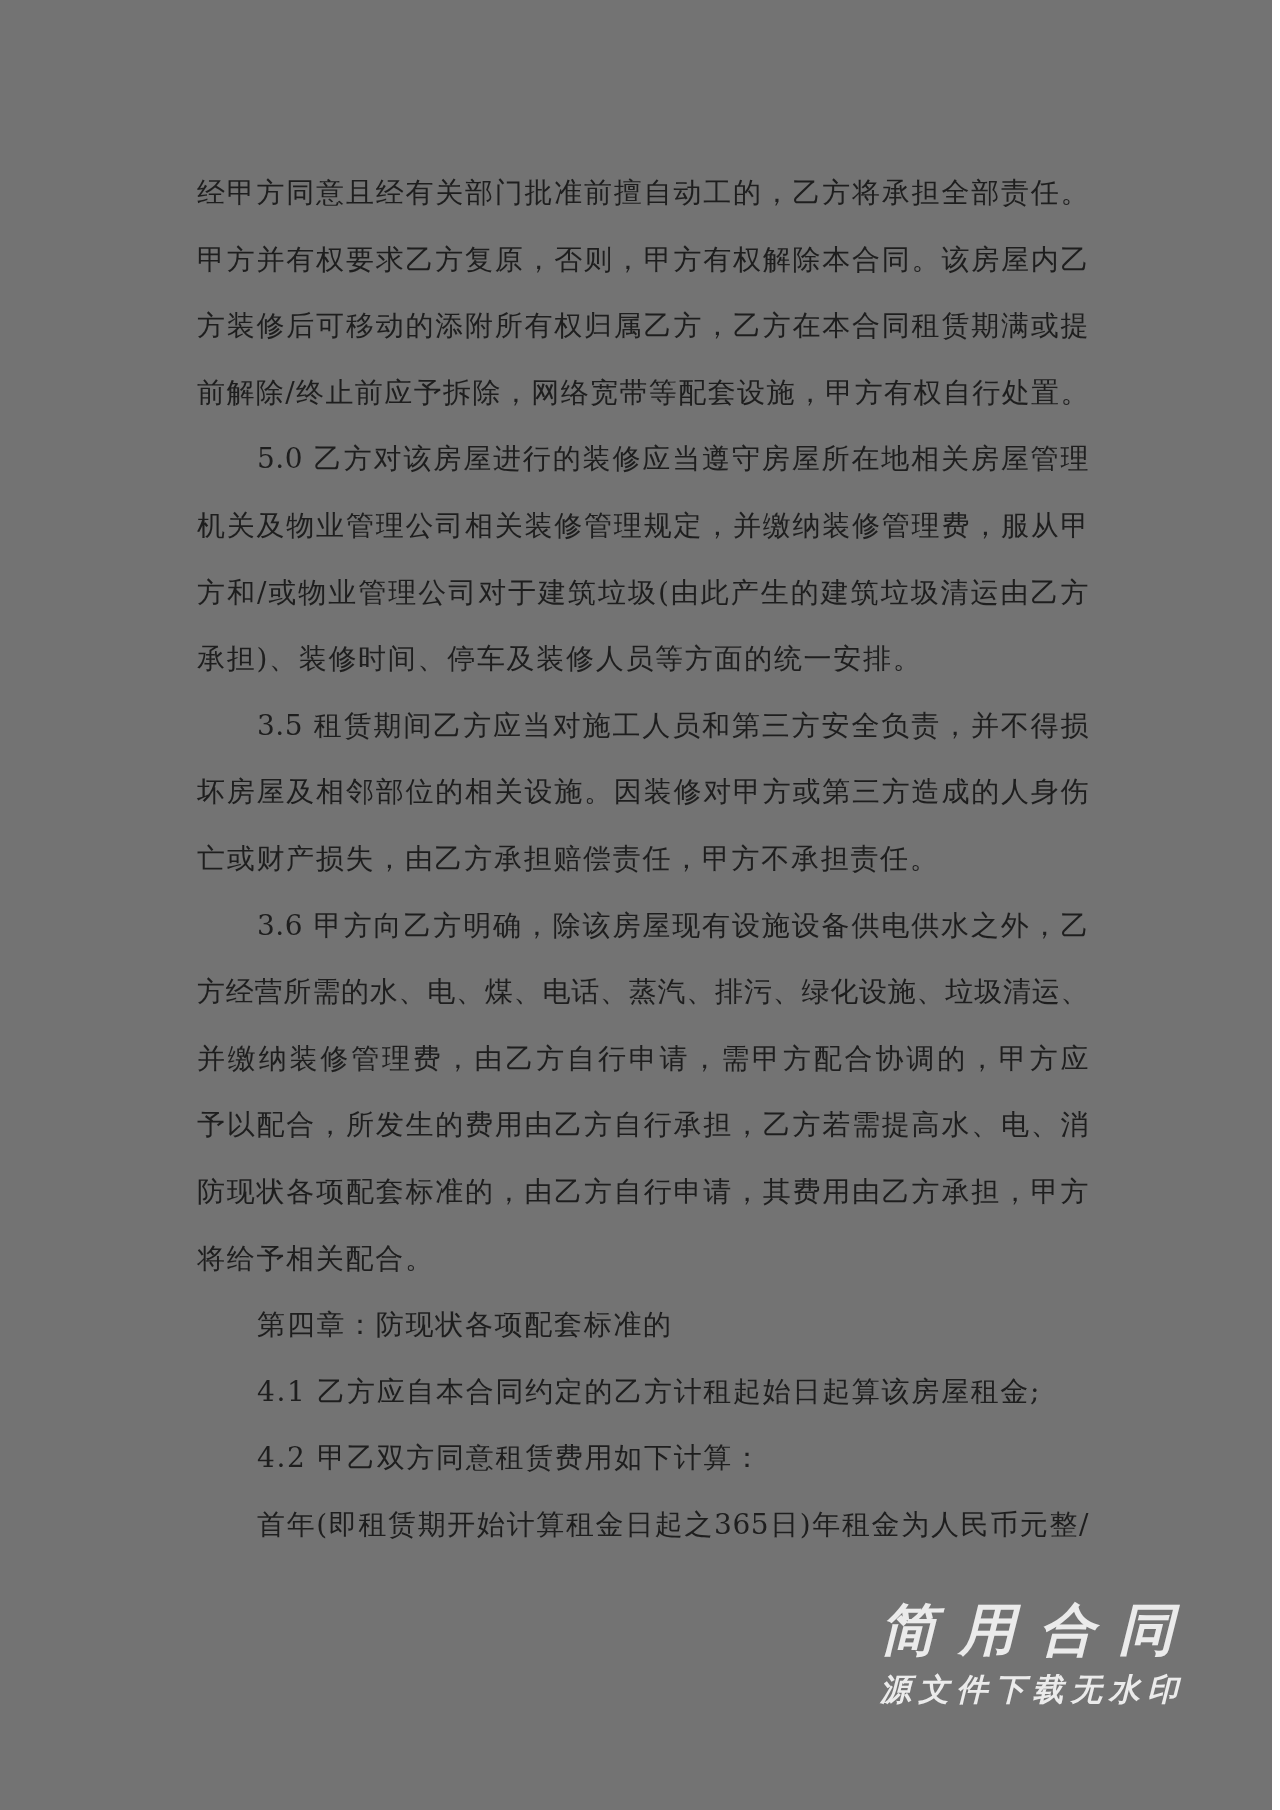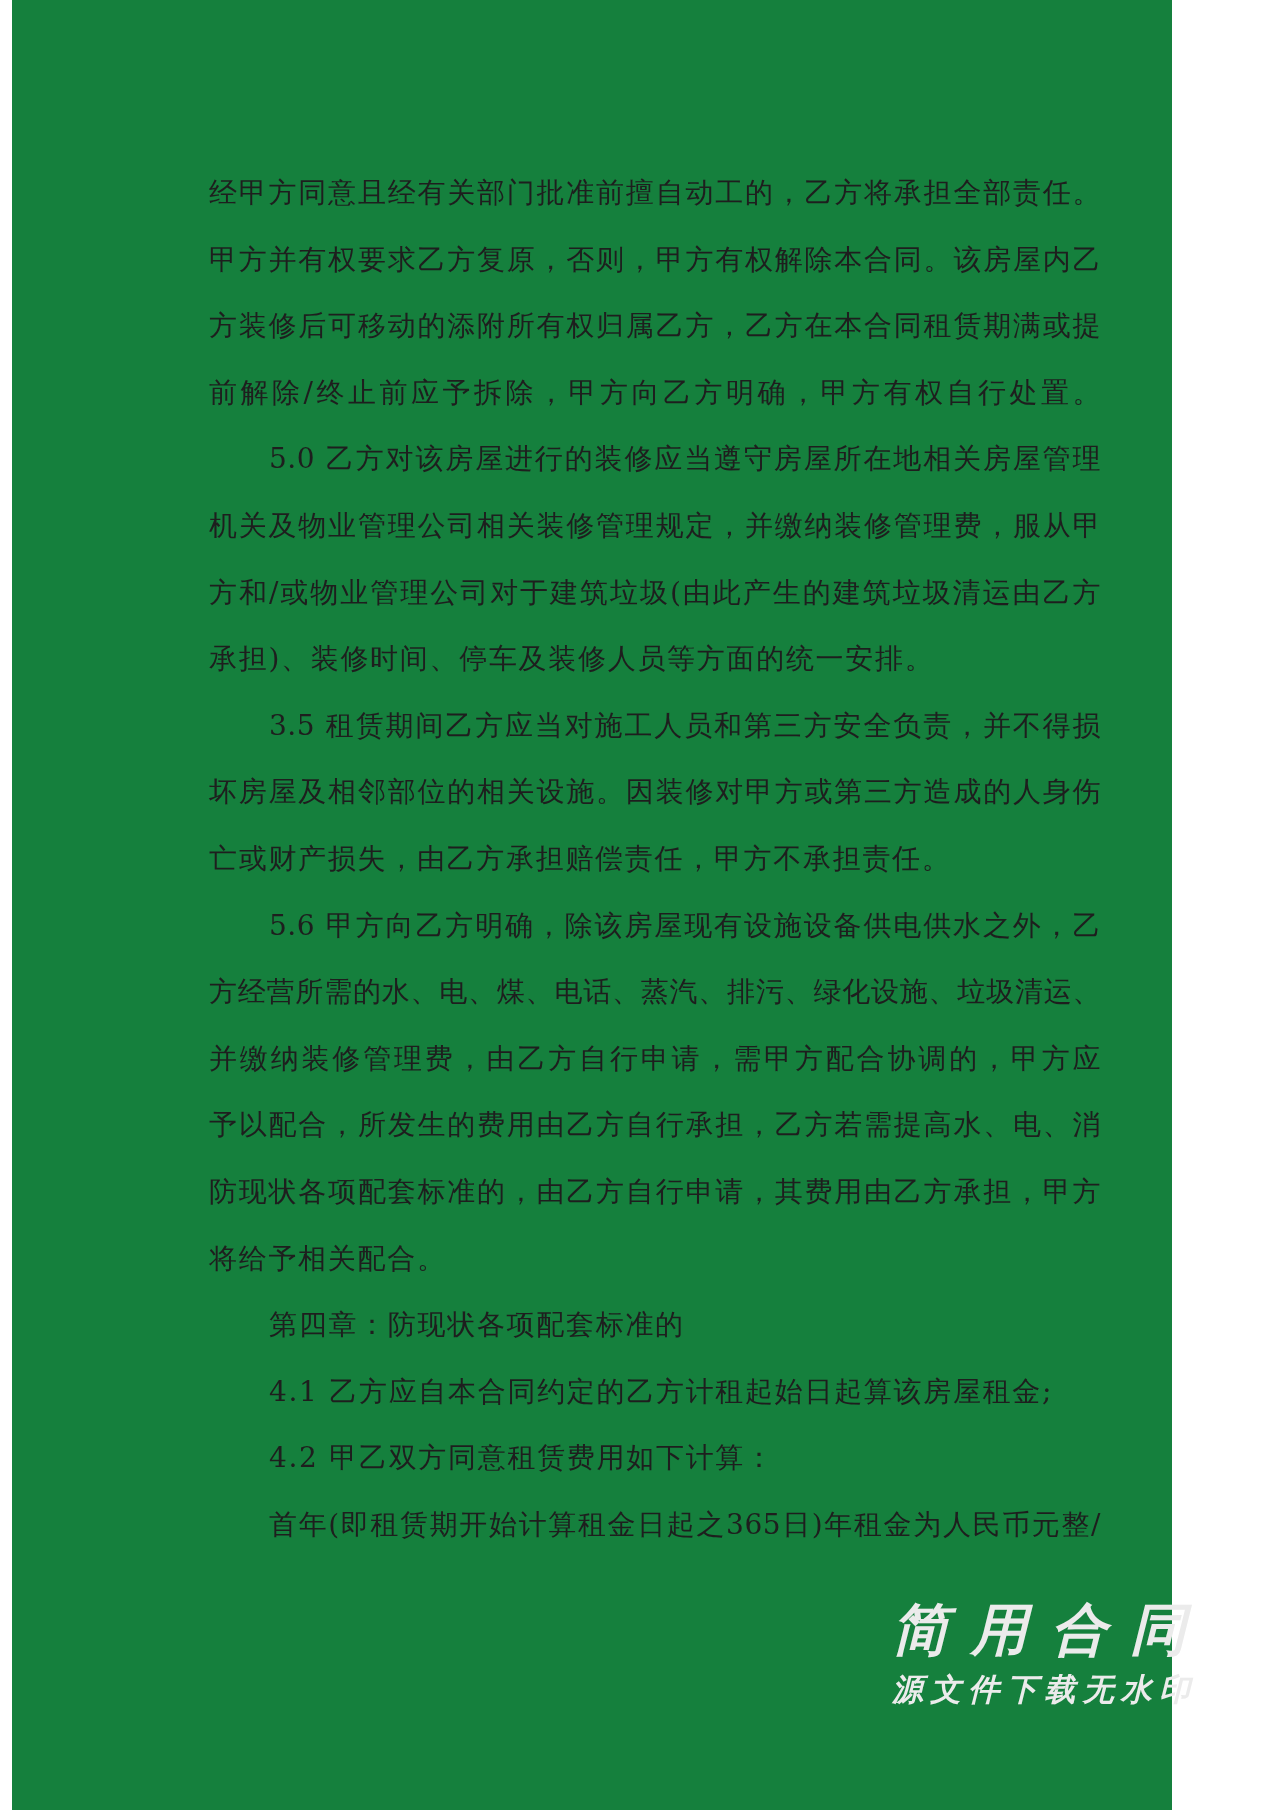--- a/index.html
+++ b/index.html
@@ -10,24 +10,24 @@
   body {
     width: 1280px;
     height: 1810px;
     position: relative;
     overflow: hidden;
     font-family: "DejaVu Serif", "Liberation Serif", serif;
     color: #1e1e1e;
   }
   .page {
     position: absolute;
-    left: 12px; top: 0;
-    width: 1160px;
+    left: 0; top: 0;
+    width: 1272px;
     height: 1810px;
-    background: #15803d;
+    background: #737373;
   }
   .body-text {
     position: absolute;
     left: 197px;
     top: 160px;
     width: 892px;
   }
   .line {
     display: block;
     height: 66.6px;
@@ -79,38 +79,38 @@
 </head>
 <body>
 
 <div class="page">
   <div class="body-text">
 
     <div>
       <span class="line">经甲方同意且经有关部门批准前擅自动工的，乙方将承担全部责任。</span>
       <span class="line">甲方并有权要求乙方复原，否则，甲方有权解除本合同。该房屋内乙</span>
       <span class="line">方装修后可移动的添附所有权归属乙方，乙方在本合同租赁期满或提</span>
-      <span class="line">前解除/终止前应予拆除，甲方向乙方明确，甲方有权自行处置。</span>
+      <span class="line">前解除/终止前应予拆除，网络宽带等配套设施，甲方有权自行处置。</span>
     </div>
 
     <div>
       <span class="line indent">5.0 乙方对该房屋进行的装修应当遵守房屋所在地相关房屋管理</span>
       <span class="line">机关及物业管理公司相关装修管理规定，并缴纳装修管理费，服从甲</span>
       <span class="line">方和/或物业管理公司对于建筑垃圾(由此产生的建筑垃圾清运由乙方</span>
       <span class="line last">承担)、装修时间、停车及装修人员等方面的统一安排。</span>
     </div>
 
     <div>
       <span class="line indent">3.5 租赁期间乙方应当对施工人员和第三方安全负责，并不得损</span>
       <span class="line">坏房屋及相邻部位的相关设施。因装修对甲方或第三方造成的人身伤</span>
       <span class="line last">亡或财产损失，由乙方承担赔偿责任，甲方不承担责任。</span>
     </div>
 
     <div>
-      <span class="line indent">5.6 甲方向乙方明确，除该房屋现有设施设备供电供水之外，乙</span>
+      <span class="line indent">3.6 甲方向乙方明确，除该房屋现有设施设备供电供水之外，乙</span>
       <span class="line">方经营所需的水、电、煤、电话、蒸汽、排污、绿化设施、垃圾清运、</span>
       <span class="line">并缴纳装修管理费，由乙方自行申请，需甲方配合协调的，甲方应</span>
       <span class="line">予以配合，所发生的费用由乙方自行承担，乙方若需提高水、电、消</span>
       <span class="line">防现状各项配套标准的，由乙方自行申请，其费用由乙方承担，甲方</span>
       <span class="line last">将给予相关配合。</span>
     </div>
 
     <div>
       <span class="line indent last">第四章：防现状各项配套标准的</span>
     </div>

